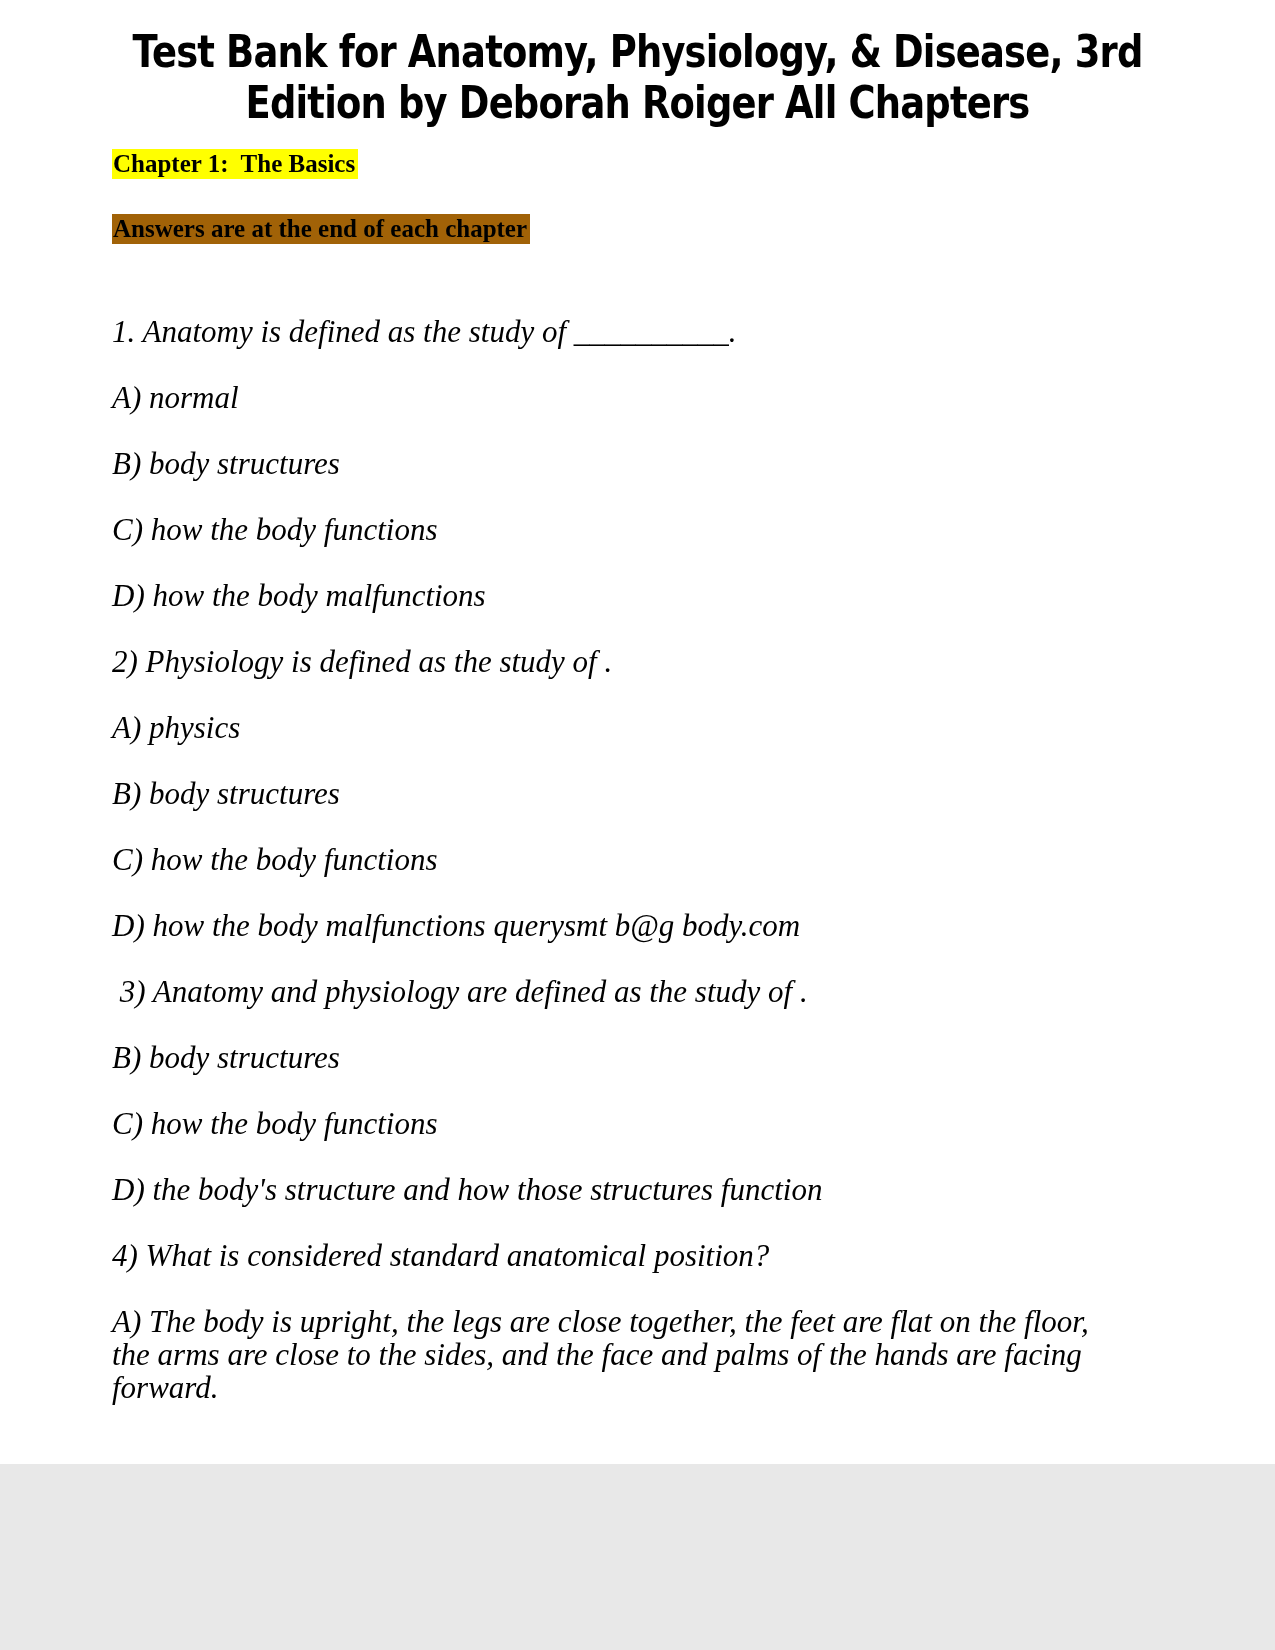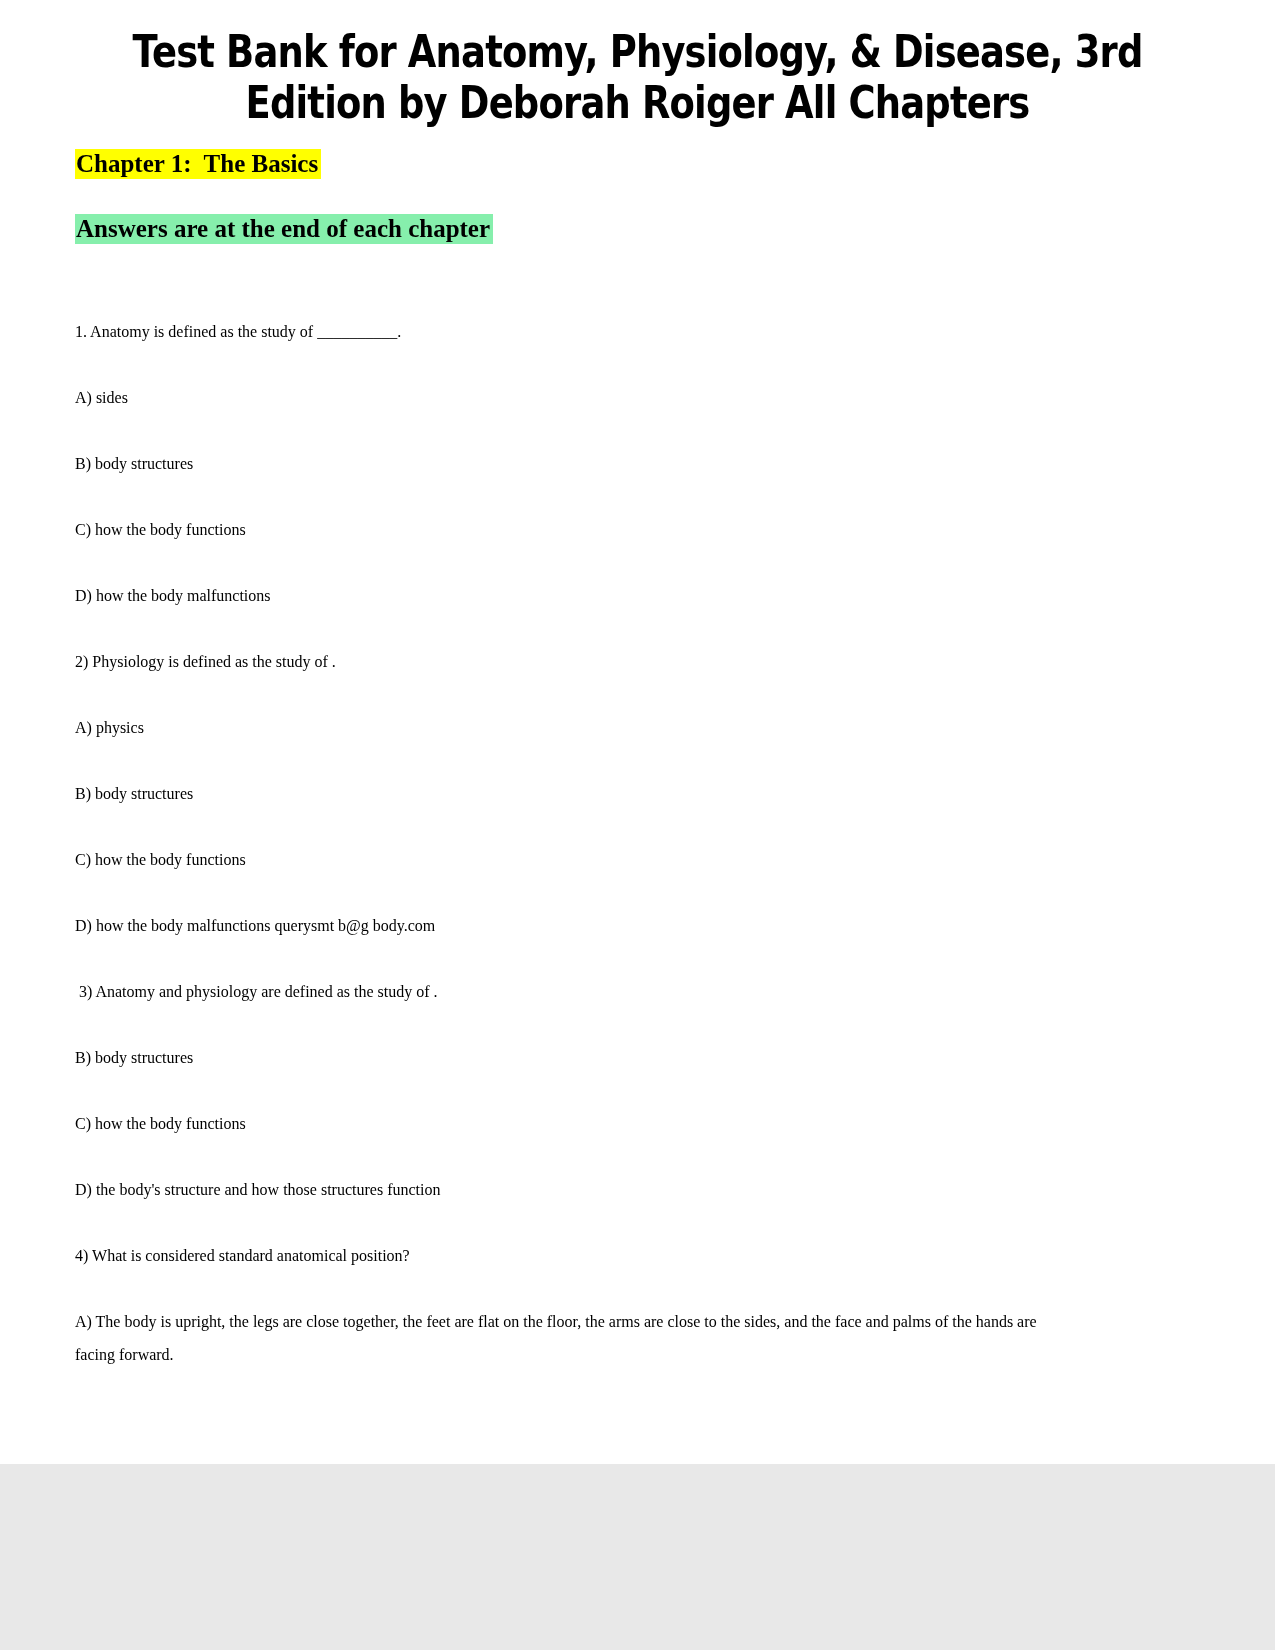--- a/index.html
+++ b/index.html
@@ -25,66 +25,67 @@
     font-weight: bold;
     font-size: 45px;
     line-height: 51px;
     letter-spacing: -1px;
     transform: scaleX(0.82);
     transform-origin: 50% 0;
     white-space: nowrap;
   }
   .content {
     width: 985px;
-    margin-left: 75px;
+    margin-left: 112px;
   }
   .heading-line {
     margin: 0;
     font-size: 25px;
     font-weight: bold;
     line-height: 35px;
     white-space: pre-wrap;
   }
   .heading-chapter { margin-top: 18px; }
   .heading-answers { margin-top: 30px; }
   .highlight {
     background: #ffff00;
     padding: 1px 3px 2px 1px;
   }
   .questions { margin-top: 69px; }
   .questions p {
     margin: 0 0 33px 0;
-    font-size: 16px;
+    font-size: 31px;
     line-height: 33px;
     white-space: pre-wrap;
+    font-style: italic;
   }
   .page-number {
     position: absolute;
     left: 1110px;
     top: 1540px;
     font-size: 25px;
     line-height: 30px;
   }
 </style>
 </head>
 <body>
 
 <div class="page">
 
   <h1 class="doc-title"><span>Test Bank for Anatomy, Physiology, &amp; Disease, 3rd</span><br><span>Edition by Deborah Roiger All Chapters</span></h1>
 
   <div class="content">
 
     <p class="heading-line heading-chapter"><span class="highlight" style="background: rgb(255, 255, 0);">Chapter 1:  The Basics</span></p>
 
-    <p class="heading-line heading-answers"><span class="highlight" style="background: #86efac;">Answers are at the end of each chapter</span></p>
+    <p class="heading-line heading-answers"><span class="highlight" style="background: #a16207;">Answers are at the end of each chapter</span></p>
 
     <div class="questions">
       <p>1. Anatomy is defined as the study of __________.</p>
-      <p>A) sides</p>
+      <p>A) normal</p>
       <p>B) body structures</p>
       <p>C) how the body functions</p>
       <p>D) how the body malfunctions</p>
       <p>2) Physiology is defined as the study of .</p>
       <p>A) physics</p>
       <p>B) body structures</p>
       <p>C) how the body functions</p>
       <p>D) how the body malfunctions querysmt b@g body.com</p>
       <p> 3) Anatomy and physiology are defined as the study of .</p>
       <p>B) body structures</p>

